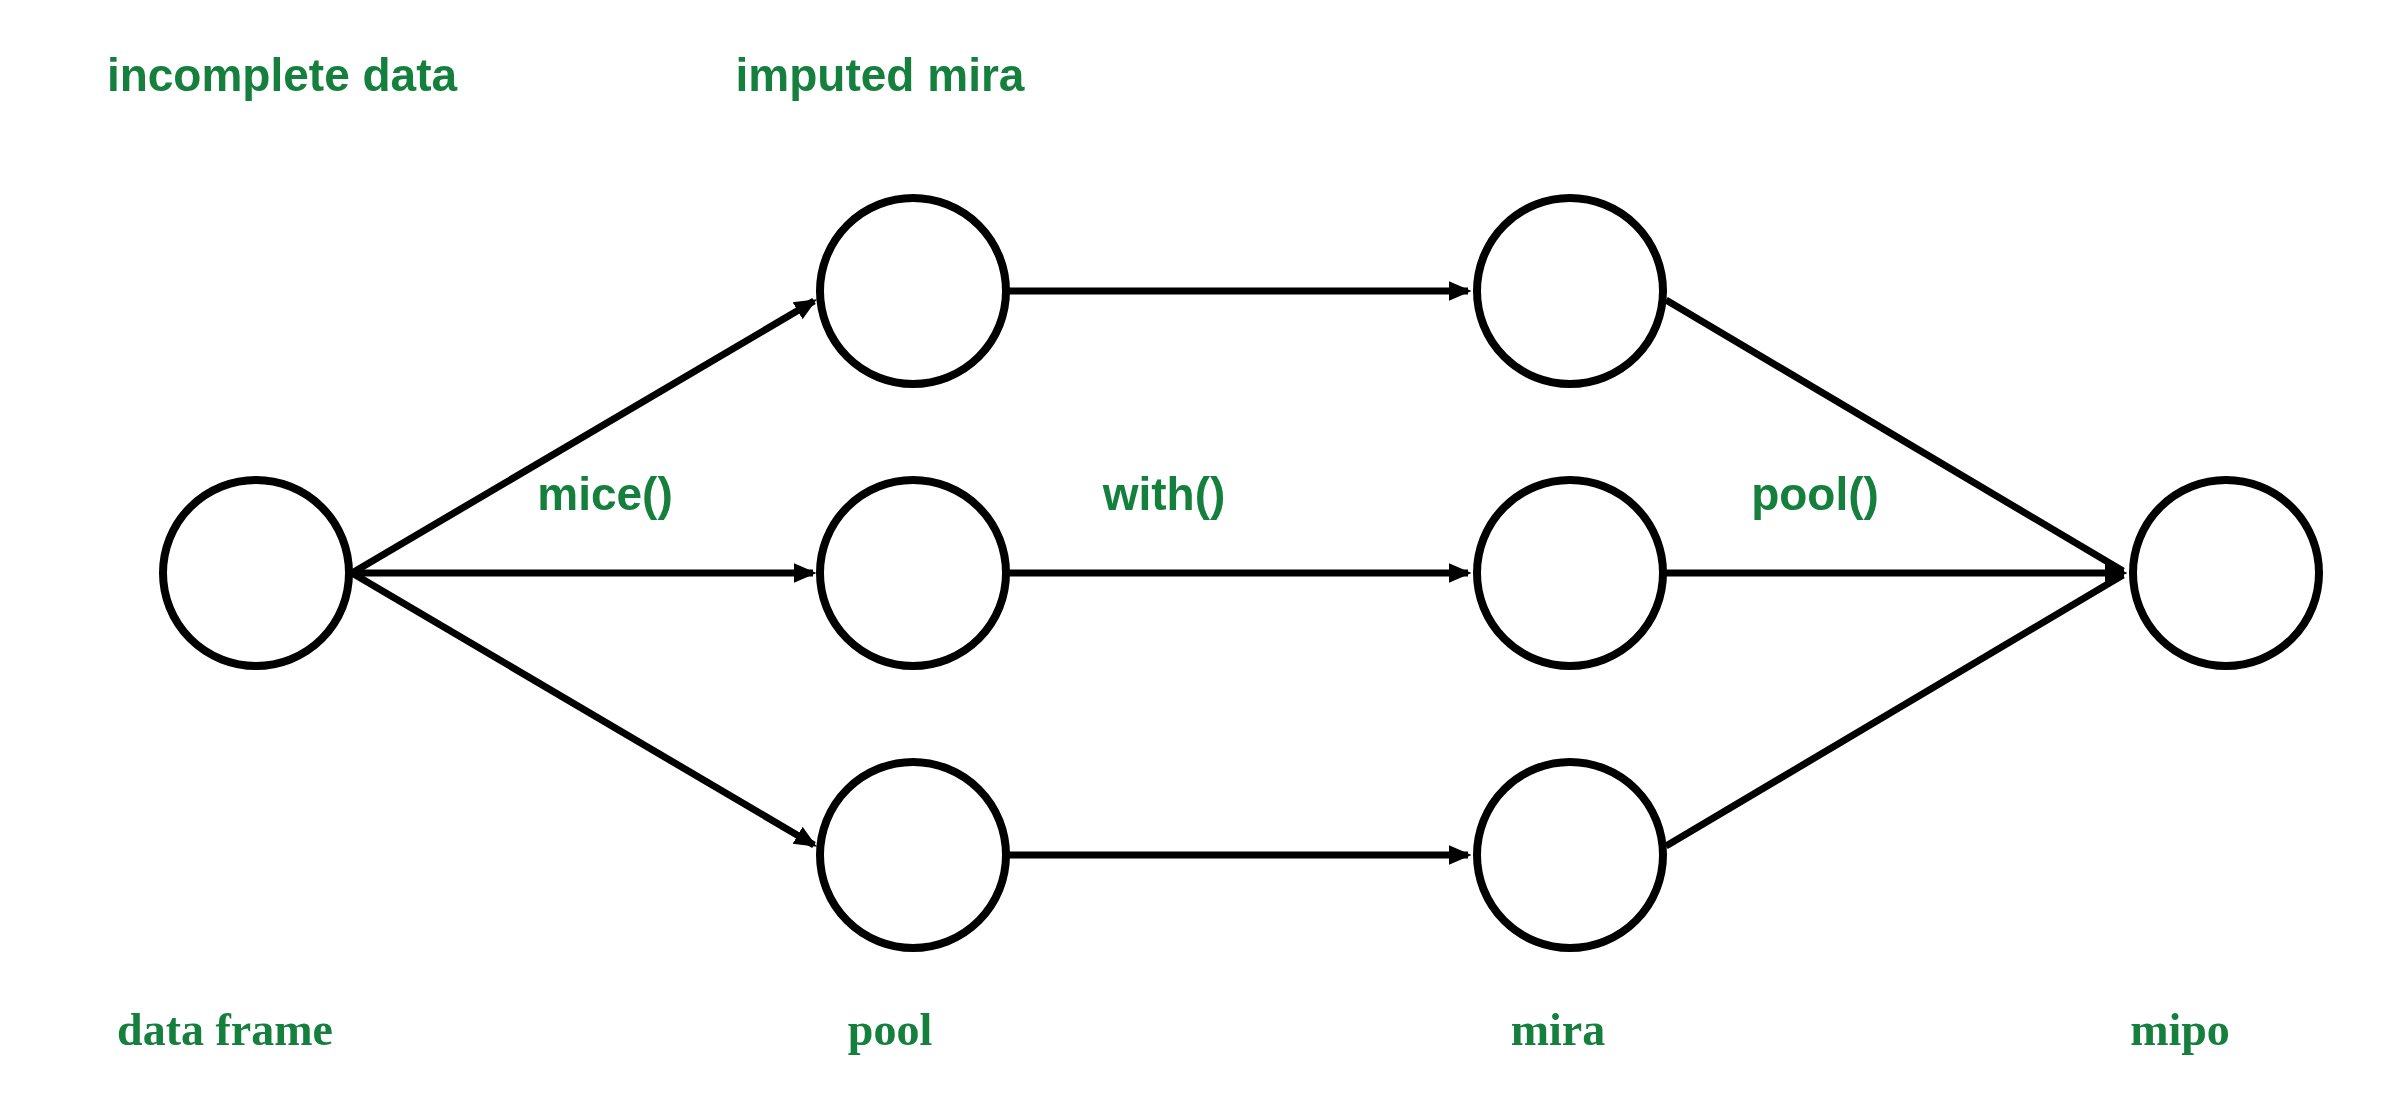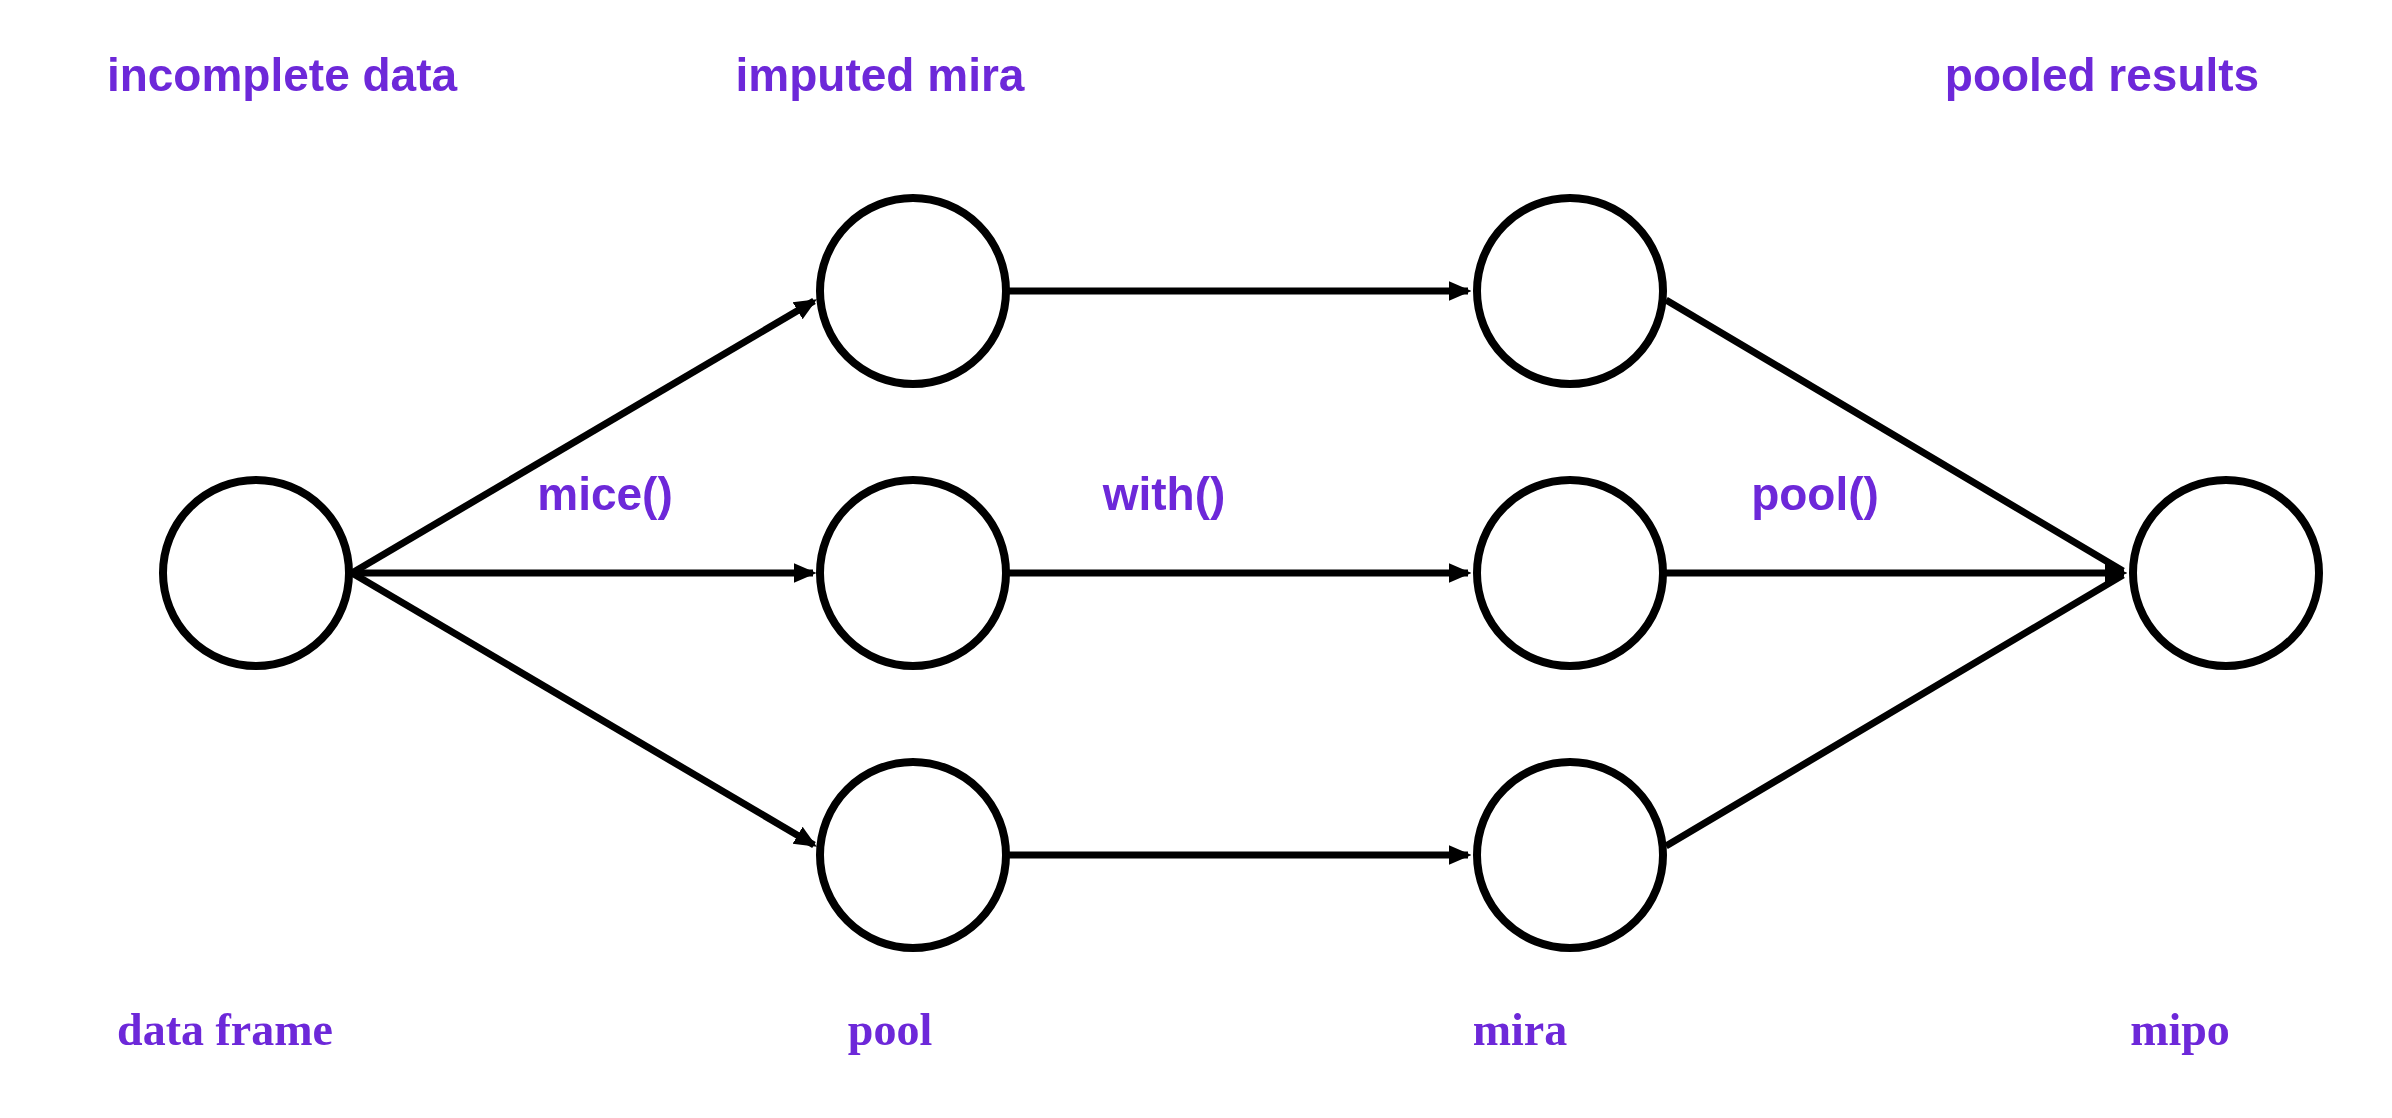--- a/index.html
+++ b/index.html
@@ -20,21 +20,21 @@
     left: 0;
     top: 0;
   }
   .lbl {
     position: absolute;
     transform: translateX(-50%);
     white-space: nowrap;
     font-weight: 700;
     font-size: 46px;
     line-height: 46px;
-    color: #6d28d9;
+    color: #15803d;
     letter-spacing: 0;
   }
   .lbl-top    { top: 52px; }
   .lbl-fn     { top: 471px; }
   .lbl-bottom { top: 1007px; font-family: Liberation Serif, serif; }
 </style>
 </head>
 <body>
 
 <div class="stage">
@@ -70,24 +70,23 @@
       <circle cx="1570" cy="291" r="93"></circle>
       <circle cx="1570" cy="573" r="93"></circle>
       <circle cx="1570" cy="855" r="93"></circle>
 
       <circle cx="2226" cy="573" r="93"></circle>
     </g>
   </svg>
 
   <div class="lbl lbl-top" style="left:282px">incomplete data</div>
   <div class="lbl lbl-top" style="left:880px">imputed mira</div>
-  <div class="lbl lbl-top" style="left:2102px">pooled results</div>
 
   <div class="lbl lbl-fn" style="left:605px">mice()</div>
   <div class="lbl lbl-fn" style="left:1164px">with()</div>
   <div class="lbl lbl-fn" style="left:1815px">pool()</div>
 
   <div class="lbl lbl-bottom" style="left:225px">data frame</div>
   <div class="lbl lbl-bottom" style="left:890px">pool</div>
-  <div class="lbl lbl-bottom" style="left:1520px">mira</div>
+  <div class="lbl lbl-bottom" style="left:1558px">mira</div>
   <div class="lbl lbl-bottom" style="left:2180px">mipo</div>
 
 </div>
 
 </body></html>

